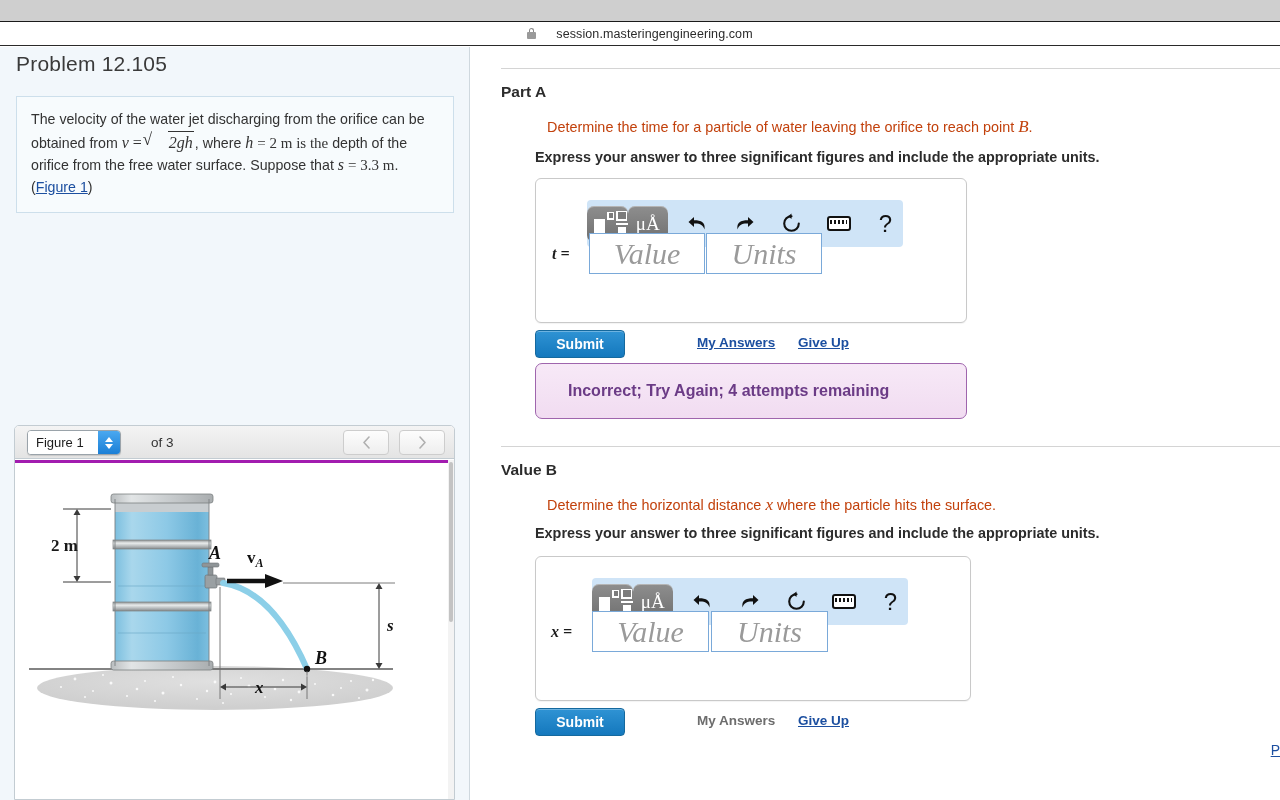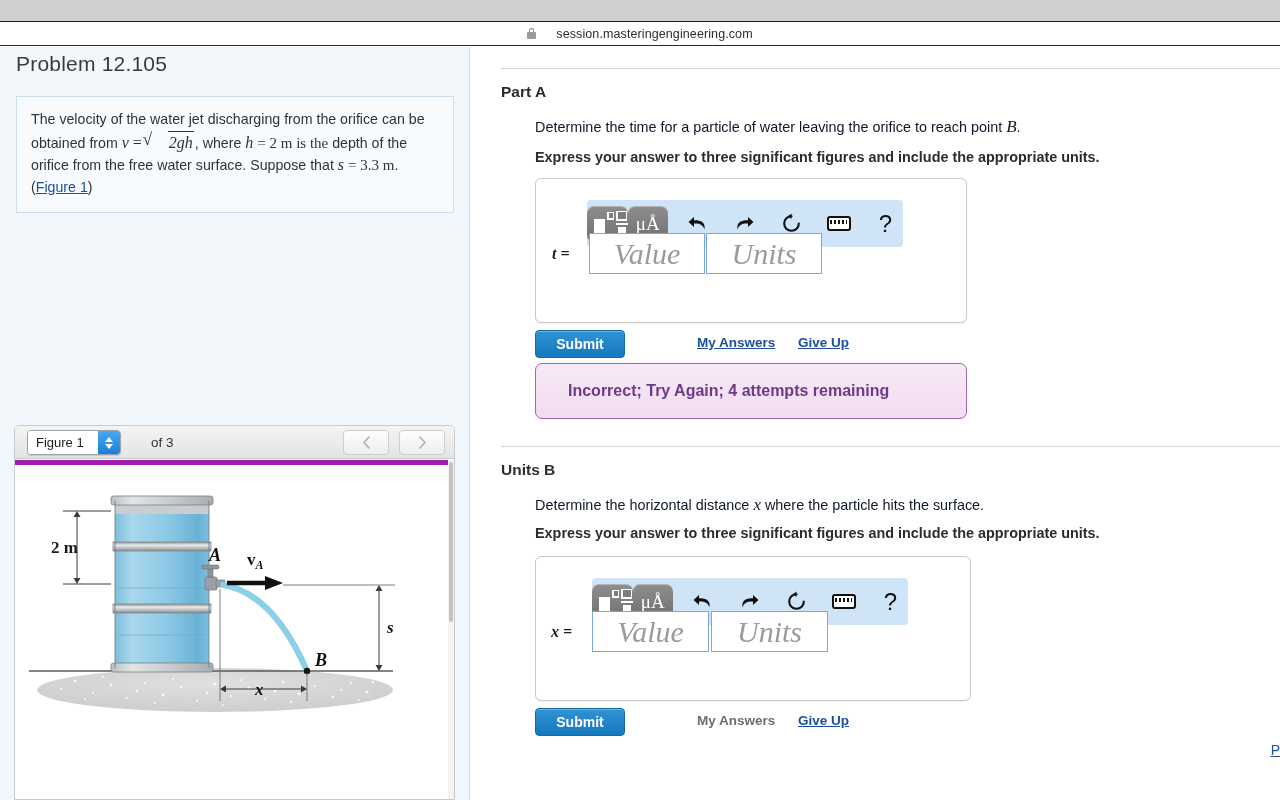--- a/index.html
+++ b/index.html
@@ -128,42 +128,42 @@
     border: 1px solid #cdcdcd; border-radius: 4px;
     background: linear-gradient(#fdfdfd, #eeeeee);
     display: flex; align-items: center; justify-content: center;
     color: #b4b4b4; font-size: 14px; cursor: default;
   }
   .fig-navbtn.prev { left: 328px; }
   .fig-navbtn.next { left: 384px; }
 
   .figure-stage {
     position: absolute; left: 0; top: 34px; width: 439px; height: 340px;
-    background: #ffffff; border-top: 5px solid #a21caf;
+    background: #ffffff; border-top: 3px solid #a21caf;
   }
   .fig-scrollbar {
     position: absolute; right: 0; top: 34px; width: 6px; height: 340px;
     background: #f3f3f3;
   }
   .fig-scrollbar .thumb {
     position: absolute; left: 1px; top: 2px; width: 4px; height: 160px;
     background: #c3c3c3; border-radius: 2px;
   }
 
   
   .hr-sep {
     position: absolute; height: 1px; background: #d4d4d4; left: 30px; width: 779px;
   }
   .part-label {
     position: absolute; left: 30px;
     font-size: 15.5px; font-weight: bold; color: #2c2c2c;
   }
   .part-question {
-    position: absolute; left: 64px;
-    font-size: 14.4px; color: #0f172a;
+    position: absolute; left: 76px;
+    font-size: 14.4px; color: #c2410c;
   }
   .part-instruction {
     position: absolute; left: 64px;
     font-size: 14.4px; font-weight: bold; color: #2c2c2c; text-align: center;
   }
 
   .answer-box {
     position: absolute; left: 64px;
     border: 1px solid #c9c9c9; border-radius: 6px; background: #ffffff;
     box-shadow: 0 1px 1px rgba(0,0,0,.05);
@@ -516,21 +516,21 @@
 
     <div class="submit-btn" style="left:64px; top:283px;">Submit</div>
     <div class="link-blue" style="left:226px; top:288px;">My Answers</div>
     <div class="link-blue" style="left:327px; top:288px;">Give Up</div>
 
     <div class="feedback-banner" style="left:64px; top:316px;">
       <span>Incorrect; Try Again; 4 attempts remaining</span>
     </div>
 
     <div class="hr-sep" style="top:399px;"></div>
-    <div class="part-label" style="top:414px;">Units B</div>
+    <div class="part-label" style="top:414px;">Value B</div>
 
     <div class="part-question" style="top:448px;">
       <span>Determine the horizontal distance </span><span class="mvar" style="font-size:17px">x</span><span> where the particle hits the surface.</span>
     </div>
 
     <div class="part-instruction" style="top:478px;">Express your answer to three significant figures and include the appropriate units.</div>
 
     <div class="answer-box" style="top:509px; width:436px; height:145px;">
       <div class="mathbar" style="left:56px; top:21px; width:316px; height:47px;">
         <div class="mb-btn tmpl">

